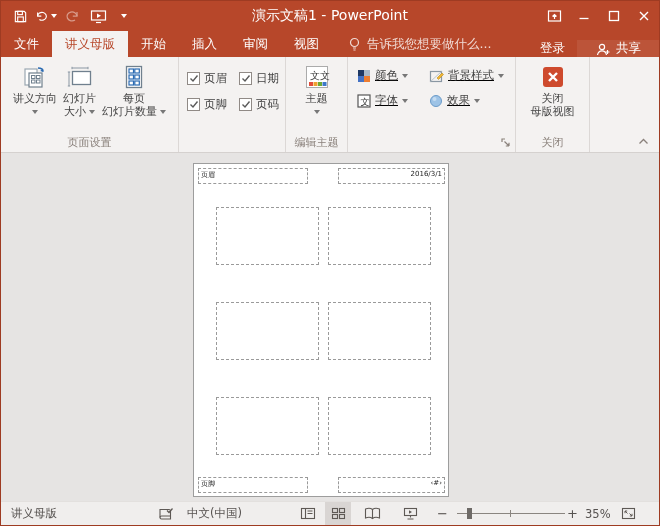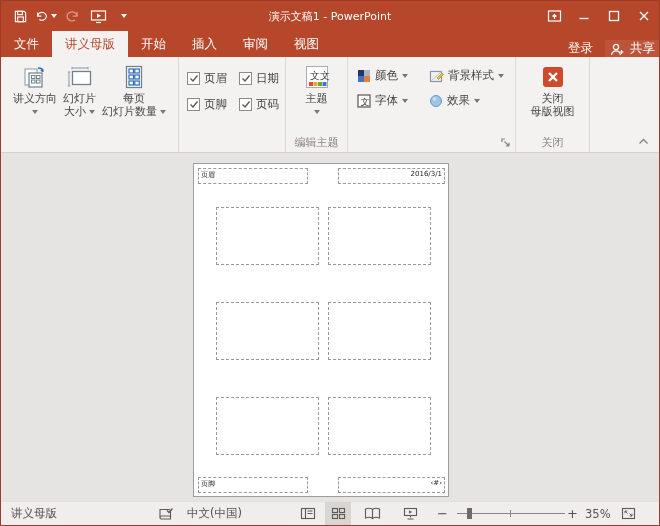--- a/index.html
+++ b/index.html
@@ -9,45 +9,45 @@
     border:1px solid #9E3B22; overflow:hidden;
     font-family:"DejaVu Sans","Liberation Sans",sans-serif;
   }
   
   .titlebar{ height:30px; background:#B7472A; display:flex; align-items:center; color:#fff; position:relative; }
   .qat{ display:flex; align-items:center; gap:4px; padding-left:8px; }
   .qat-btn{ width:22px; height:22px; display:flex; align-items:center; justify-content:center; cursor:pointer; }
   .qat-btn.dim{ opacity:.45; }
   .caret{ width:0; height:0; border-left:3px solid transparent; border-right:3px solid transparent; border-top:4px solid #fff; display:inline-block; }
   .caret.gray{ border-top-color:#777; }
-  .win-title{ position:absolute; left:0; right:0; text-align:center; font-size:11px; color:#fff; pointer-events:none; }
+  .win-title{ position:absolute; left:0; right:0; text-align:center; font-size:14px; color:#fff; pointer-events:none; }
   .win-controls{ margin-left:auto; display:flex; height:100%; }
   .win-ctl{ width:30px; height:100%; display:flex; align-items:center; justify-content:center; cursor:pointer; }
   
   .tabrow{ height:26px; background:#B7472A; display:flex; align-items:stretch; color:#fff; font-size:12.5px; }
   .tab{ padding:0 13px; display:flex; align-items:center; cursor:pointer; }
   .tab.active{ background:#F4F2F1; color:#B7472A; }
   .tellme{ display:flex; align-items:center; gap:6px; margin-left:16px; color:rgba(255,255,255,.8); cursor:pointer; }
   .tab-right{ margin-left:auto; display:flex; align-items:flex-end; }
   .signin{ display:flex; align-items:center; padding:0 12px; cursor:pointer; }
-  .share{ display:flex; align-items:center; gap:5px; padding:0 4px; background:rgba(255,255,255,.07); cursor:pointer; }
+  .share{ display:flex; align-items:center; gap:5px; padding:0 18px; background:rgba(255,255,255,.07); cursor:pointer; }
   
   .ribbon{ height:96px; background:#F4F2F1; border-bottom:1px solid #D5D1CF; display:flex; position:relative; }
   .rgroup{ position:relative; height:100%; border-right:1px solid #DCD8D6; }
   .rgroup-label{ position:absolute; bottom:2px; left:0; right:0; text-align:center; font-size:11px; color:#8A817B; }
   .bigbtns{ display:flex; justify-content:center; padding-top:3px; }
   .bigbtn{ display:flex; flex-direction:column; align-items:center; padding:2px 3px; cursor:pointer; font-size:11px; color:#444; text-align:center; }
   .bigbtn .bicon{ height:30px; display:flex; align-items:center; justify-content:center; }
   .bigbtn .bline{ line-height:13px; white-space:nowrap; }
   .chkgrid{ display:grid; grid-template-columns:52px 52px; grid-auto-rows:26px; padding:8px 0 0 8px; align-items:center; }
   .chkitem{ display:flex; align-items:center; gap:4px; font-size:11.5px; color:#444; cursor:pointer; }
   .chk{ width:13px; height:13px; border:1px solid #908A86; background:#fff; display:flex; align-items:center; justify-content:center; }
   .chk.disabled{ border-color:#C9C4C1; }
   .chkitem.disabled{ color:#B8B1AC; cursor:default; }
-  .smallbtns{ padding:6px 0 0 6px; display:grid; grid-template-columns:72px 96px; grid-auto-rows:25px; align-items:center; }
+  .smallbtns{ padding:6px 0 0 6px; display:grid; grid-template-columns:72px 96px; grid-auto-rows:25px; align-items:center;text-decoration:underline; }
   .smallbtn{ display:flex; align-items:center; gap:4px; font-size:11.5px; color:#444; cursor:pointer; padding:2px 3px; }
   .launcher{ position:absolute; right:3px; bottom:3px; width:12px; height:12px; cursor:pointer; }
   .collapse{ position:absolute; right:8px; bottom:4px; width:16px; height:14px; cursor:pointer; display:flex; align-items:center; justify-content:center; }
   
   .canvas{ height:348px; background:#E6E4E3; position:relative; }
   .page{ position:absolute; left:192px; top:10px; width:256px; height:334px; background:#fff; border:1px solid #9D9D9D; }
   .ph{ position:absolute; border:1px dashed #9a9a9a; background:#fff; font-size:7px; color:#222; overflow:hidden; }
   .ph .t{ padding:1px 2px; display:block; }
   .ph .t.right{ text-align:right; }
   .slidebox{ position:absolute; width:103px; height:58px; border:1px dashed #9a9a9a; background:#fff; }
@@ -126,20 +126,27 @@
     </div>
   </div>
 
   <div class="tabrow">
     <div class="tab">文件</div>
     <div class="tab active">讲义母版</div>
     <div class="tab">开始</div>
     <div class="tab">插入</div>
     <div class="tab">审阅</div>
     <div class="tab">视图</div>
+    <div class="tellme">
+      <svg width="13" height="15" viewBox="0 0 13 15">
+        <circle cx="6.5" cy="5.5" r="4" fill="none" stroke="rgba(255,255,255,.8)" stroke-width="1.2"></circle>
+        <path d="M5 11h3M5.4 13h2.2" stroke="rgba(255,255,255,.8)" stroke-width="1.2"></path>
+      </svg>
+      <span>告诉我您想要做什么...</span>
+    </div>
     <div class="tab-right">
       <div class="signin">登录</div>
       <div class="share">
         <svg width="16" height="14" viewBox="0 0 16 14">
           <circle cx="7" cy="5" r="2.6" fill="none" stroke="#fff" stroke-width="1.2"></circle>
           <path d="M2.5 13c.5-3 2.5-4.2 4.5-4.2S11 10 11.5 13" fill="none" stroke="#fff" stroke-width="1.2"></path>
           <path d="M12.5 8v4M10.5 10h4" stroke="#fff" stroke-width="1.2"></path>
         </svg>
         <span>共享</span>
       </div>
@@ -194,20 +201,21 @@
               <rect x="13.8" y="17" width="4.5" height="4" fill="none" stroke="#2B6BB2" stroke-width="1.2"></rect>
             </svg>
           </div>
           <span class="bline">每页</span>
           <span class="bline" style="display:flex;align-items:center;gap:3px;">
             <span>幻灯片数量</span>
             <span class="caret gray"></span>
           </span>
         </div>
       </div>
+      <div class="rgroup-label">页面设置</div>
     </div>
 
     <div class="rgroup" style="width:107px">
       <div class="chkgrid">
         <div class="chkitem">
           <span class="chk">
               <svg width="10" height="9" viewBox="0 0 10 9">
                 <path d="M1.5 4.5l2.5 2.5 4.5-5.5" fill="none" stroke="#5A5A5A" stroke-width="1.4"></path>
               </svg>
             </span>

